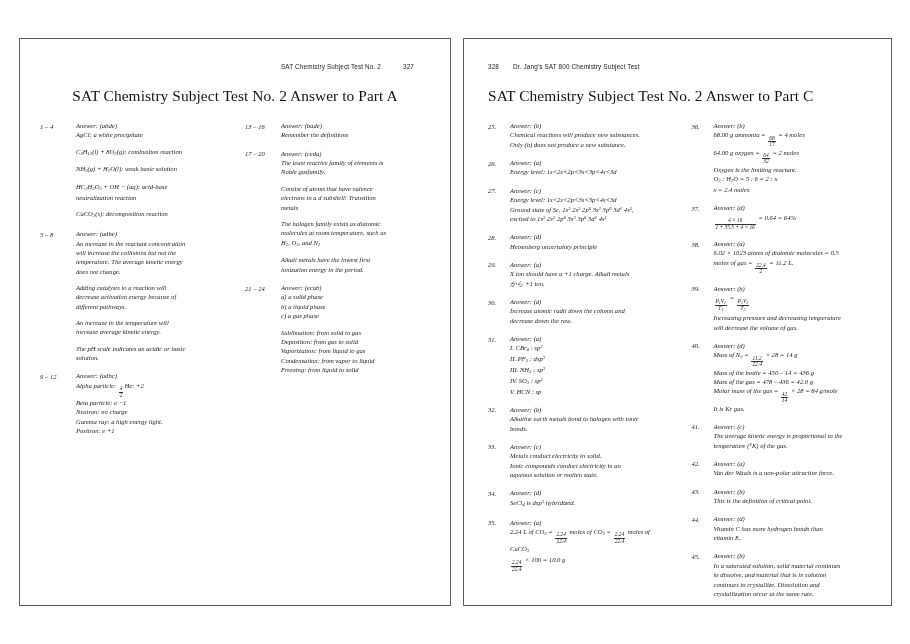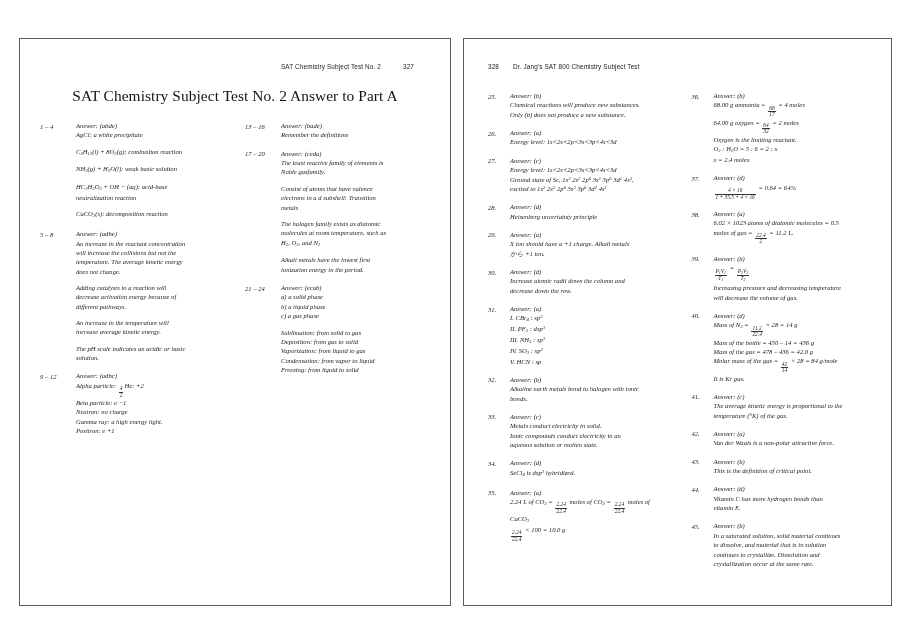--- a/index.html
+++ b/index.html
@@ -222,20 +222,21 @@
         </div>
     </div>
   </div>
 
   <div class="page page-right">
 
     <div class="runhead runhead-right">
       <span class="folio">328</span><span>Dr. Jang's SAT 800 Chemistry Subject Test</span>
     </div>
 
+    <h1 class="page-title">SAT Chemistry Subject Test No. 2 Answer to Part C</h1>
 
     <div class="cols">
       <div class="col" id="R0">
           <div class="item">
             <div class="qnum">25.</div>
             <div class="body">
               <p>Answer: (b)</p>
               <p>Chemical reactions will produce new substances.</p>
               <p>Only (b) does not produce a new substance.</p>
             </div>

